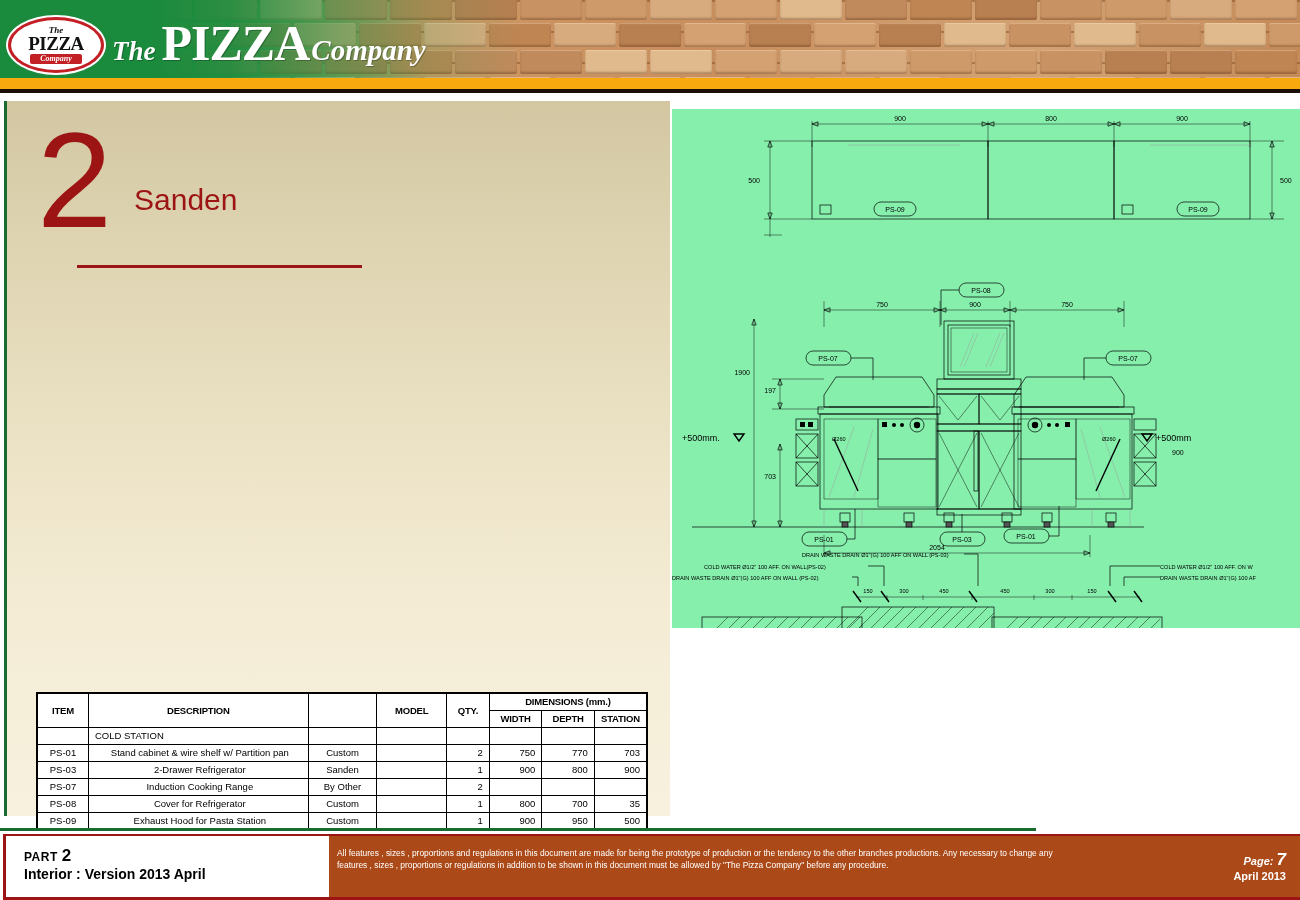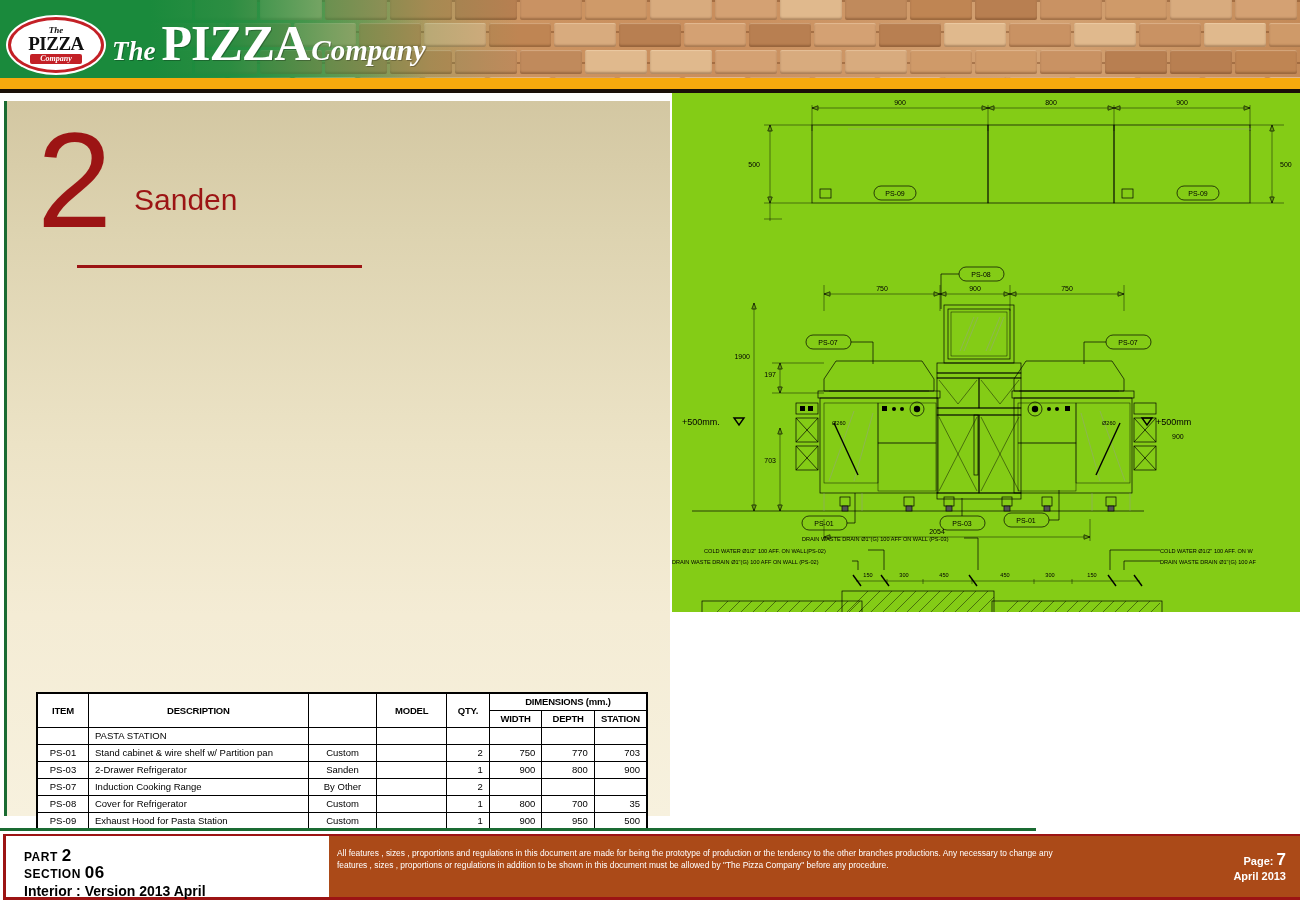--- a/index.html
+++ b/index.html
@@ -83,31 +83,31 @@
     position:absolute; left:36px; top:599px; width:612px;
     border-collapse:collapse; background:#ffffff;
     font-family:"Liberation Sans", sans-serif;
     border:2px solid #000;
   }
   #eqtable th, #eqtable td {
     border:1px solid #000; font-size:9.5px; color:#000; padding:1px 3px; height:17px;
   }
   #eqtable th { font-weight:bold; text-align:center; letter-spacing:-.2px; }
   #eqtable td.item { text-align:center; width:48px; }
-  #eqtable td.desc { text-align:left; width:205px; padding-left:6px;}
+  #eqtable td.desc { text-align:center; width:205px; padding-left:6px;}
   #eqtable td.brand { text-align:center; width:64px;}
   #eqtable td.model { text-align:center; width:65px;}
   #eqtable td.qty { text-align:right; width:40px; padding-right:6px;}
   #eqtable td.dim { text-align:right; width:49px; padding-right:6px;}
   #eqtable td.group { text-align:left; font-weight:normal; padding-left:6px; }
 
   
   #drawpanel {
-    position:absolute; left:672px; top:0px; width:628px; height:519px;
-    background:#84cc16; overflow:hidden;
+    position:absolute; left:672px; top:16px; width:628px; height:519px;
+    background:#86efac; overflow:hidden;
   }
   #drawpanel svg { display:block; }
 
   
   #footer {
     position:absolute; left:0; top:828px; width:1036px; height:72px;
     background:#ffffff;
     border-top:3px solid #1a6b32;
   }
   #footLeft {
@@ -126,21 +126,21 @@
     position:absolute; left:329px; top:3px; width:971px; height:66px;
     background:#ab4a18; border-top:2px solid #9c1414; border-bottom:3px solid #9c1414;
   }
   #disclaimer {
     position:absolute; left:8px; top:11px; width:740px;
     color:#ffffff; font-size:8.4px; line-height:1.45;
   }
   #pageInfo {
     position:absolute; right:14px; top:14px; text-align:right; color:#ffffff;
   }
-  #pageInfo .pg { font-size:11px; font-weight:bold; }
+  #pageInfo .pg { font-size:11px; font-weight:bold;font-style:italic; }
   #pageInfo .pg .num { font-size:17px; font-weight:bold; }
   #pageInfo .dt { font-size:11px; font-weight:bold; }
   .cad7 { font-family:"Liberation Sans", sans-serif; font-size:7px; fill:#000; }
   .cad6 { font-family:"Liberation Sans", sans-serif; font-size:5.6px; fill:#000; }
   .cad9 { font-family:"Liberation Sans", sans-serif; font-size:9px; fill:#000; }
   .cadTitle { font-family:"Liberation Sans", sans-serif; font-size:15px; fill:#000; letter-spacing:.6px;}
   .ln { stroke:#000; stroke-width:.7; fill:none; }
   .lnThin { stroke:#000; stroke-width:.45; fill:none; }
   .lnThick { stroke:#000; stroke-width:1.4; fill:none; }
   .dimln { stroke:#000; stroke-width:.45; fill:none; }
@@ -274,21 +274,21 @@
       </tr>
       <tr>
         <th>WIDTH</th>
         <th>DEPTH</th>
         <th>STATION</th>
       </tr>
     </thead>
     <tbody id="eqbody">
         <tr>
           <td class="item"></td>
-          <td class="group">PASTA STATION</td>
+          <td class="group">COLD STATION</td>
           <td class="brand"></td>
           <td class="model"></td>
           <td class="qty"></td>
           <td class="dim"></td>
           <td class="dim"></td>
           <td class="dim"></td>
         </tr>
         <tr>
           <td class="item">PS-01</td>
           <td class="desc">Stand cabinet &amp; wire shelf w/ Partition pan</td>
@@ -737,24 +737,20 @@
     </svg>
   </div>
 </div>
 
 <div id="footer">
   <div id="footLeft">
     <div class="fl-row1">
       <span>PART</span>
       <b class="big">2</b>
     </div>
-    <div class="fl-row2">
-      <span>SECTION</span>
-      <b class="big">06</b>
-    </div>
     <div class="fl-row3">Interior : Version 2013 April</div>
   </div>
   <div id="footMid">
     <div id="disclaimer">All features , sizes , proportions and regulations in this document are made for being the prototype of production or the tendency to the other branches productions. Any necessary to change any features , sizes , proportions or regulations in addition to be shown in this document must be allowed by "The Pizza Company" before any procedure.</div>
     <div id="pageInfo">
       <div class="pg">
         <span>Page:</span>
         <span class="num">7</span>
       </div>
       <div class="dt">April 2013</div>

